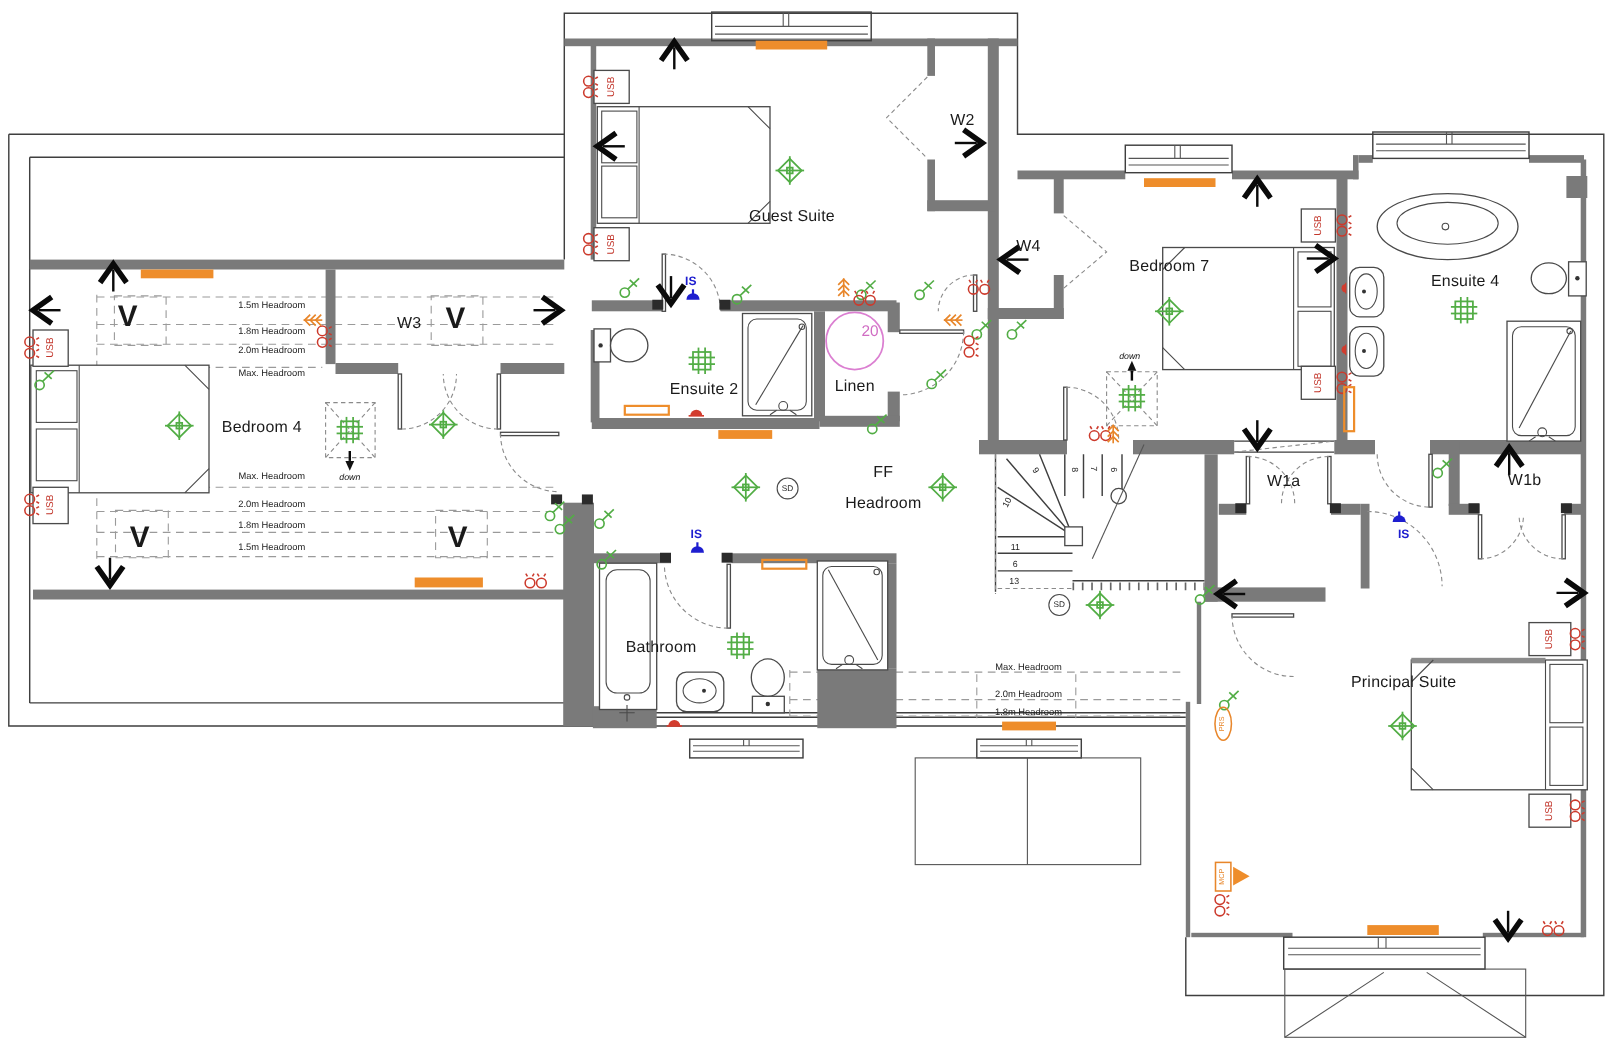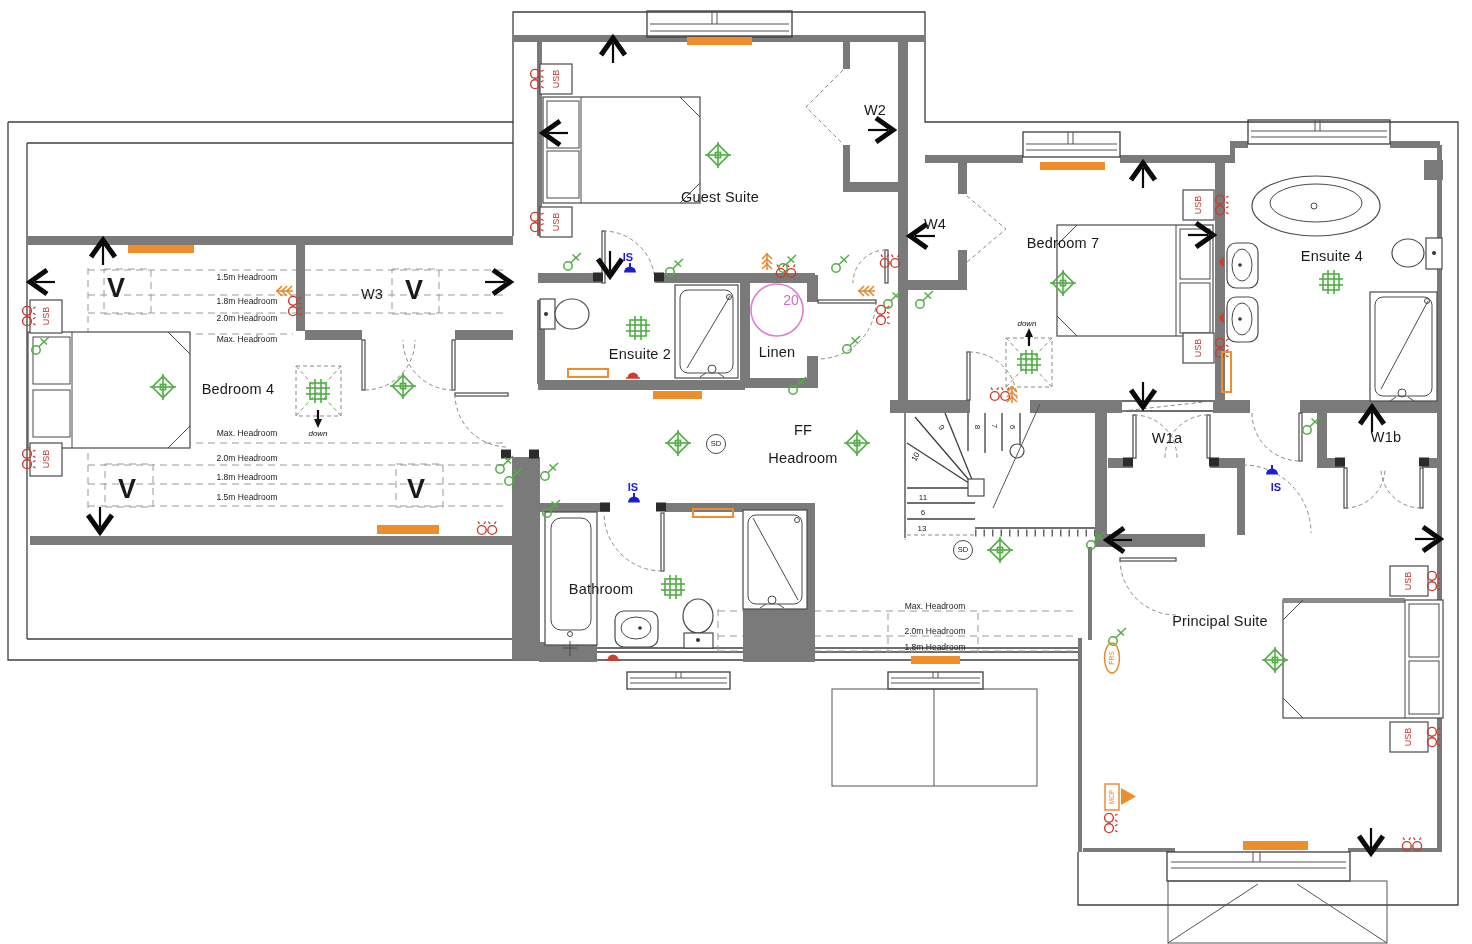--- a/index.html
+++ b/index.html
@@ -510,21 +510,21 @@
 </g>
 </svg>
 
 <div class="lbl room" style="left:720px;top:197px">Guest Suite</div>
 <div class="lbl room" style="left:238px;top:389px">Bedroom 4</div>
 <div class="lbl room" style="left:1063px;top:243px">Bedroom 7</div>
 <div class="lbl room" style="left:1332px;top:256px">Ensuite 4</div>
 <div class="lbl room" style="left:640px;top:354px">Ensuite 2</div>
 <div class="lbl room" style="left:777px;top:352px">Linen</div>
 <div class="lbl room" style="left:601px;top:589px">Bathroom</div>
-<div class="lbl room" style="left:1220px;top:621px">Principal Suite</div>
+<div class="lbl room" style="left:1276px;top:621px">Principal Suite</div>
 <div class="lbl room" style="left:803px;top:430px">FF</div>
 <div class="lbl room" style="left:803px;top:458px">Headroom</div>
 <div class="lbl room" style="left:1167px;top:438px">W1a</div>
 <div class="lbl room" style="left:1386px;top:437px">W1b</div>
 <div class="lbl room" style="left:875px;top:110px">W2</div>
 <div class="lbl room" style="left:372px;top:294px">W3</div>
 <div class="lbl room" style="left:935px;top:224px">W4</div>
 
 <div class="lbl hr" style="left:247px;top:277px">1.5m Headroom</div>
 <div class="lbl hr" style="left:247px;top:301px">1.8m Headroom</div>

